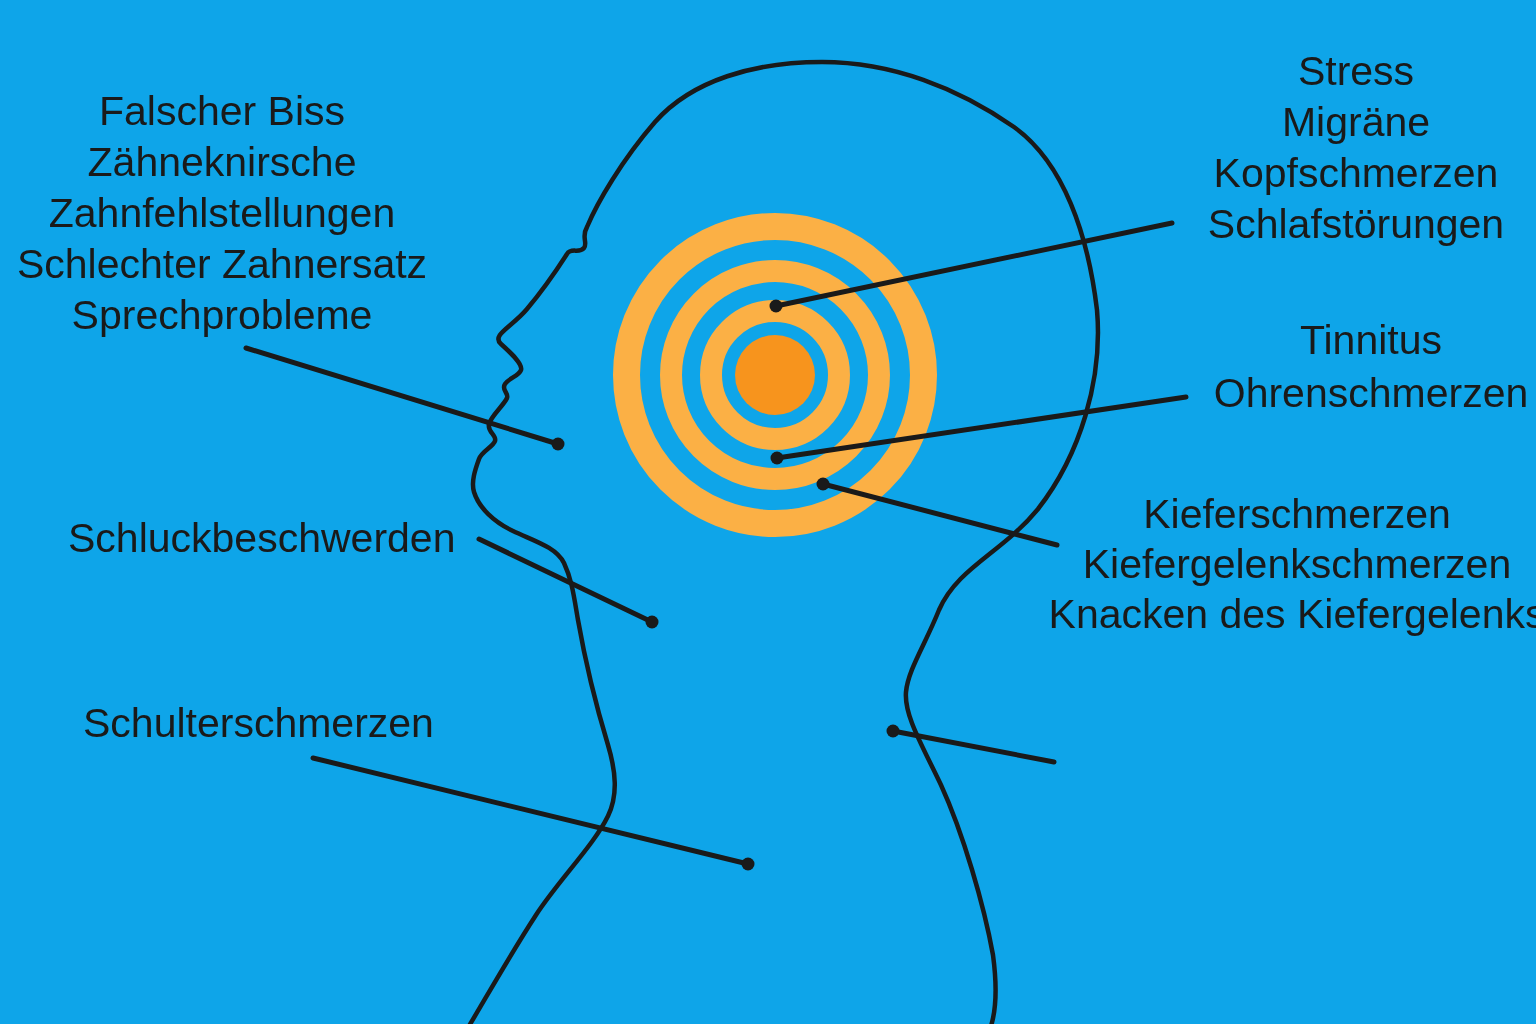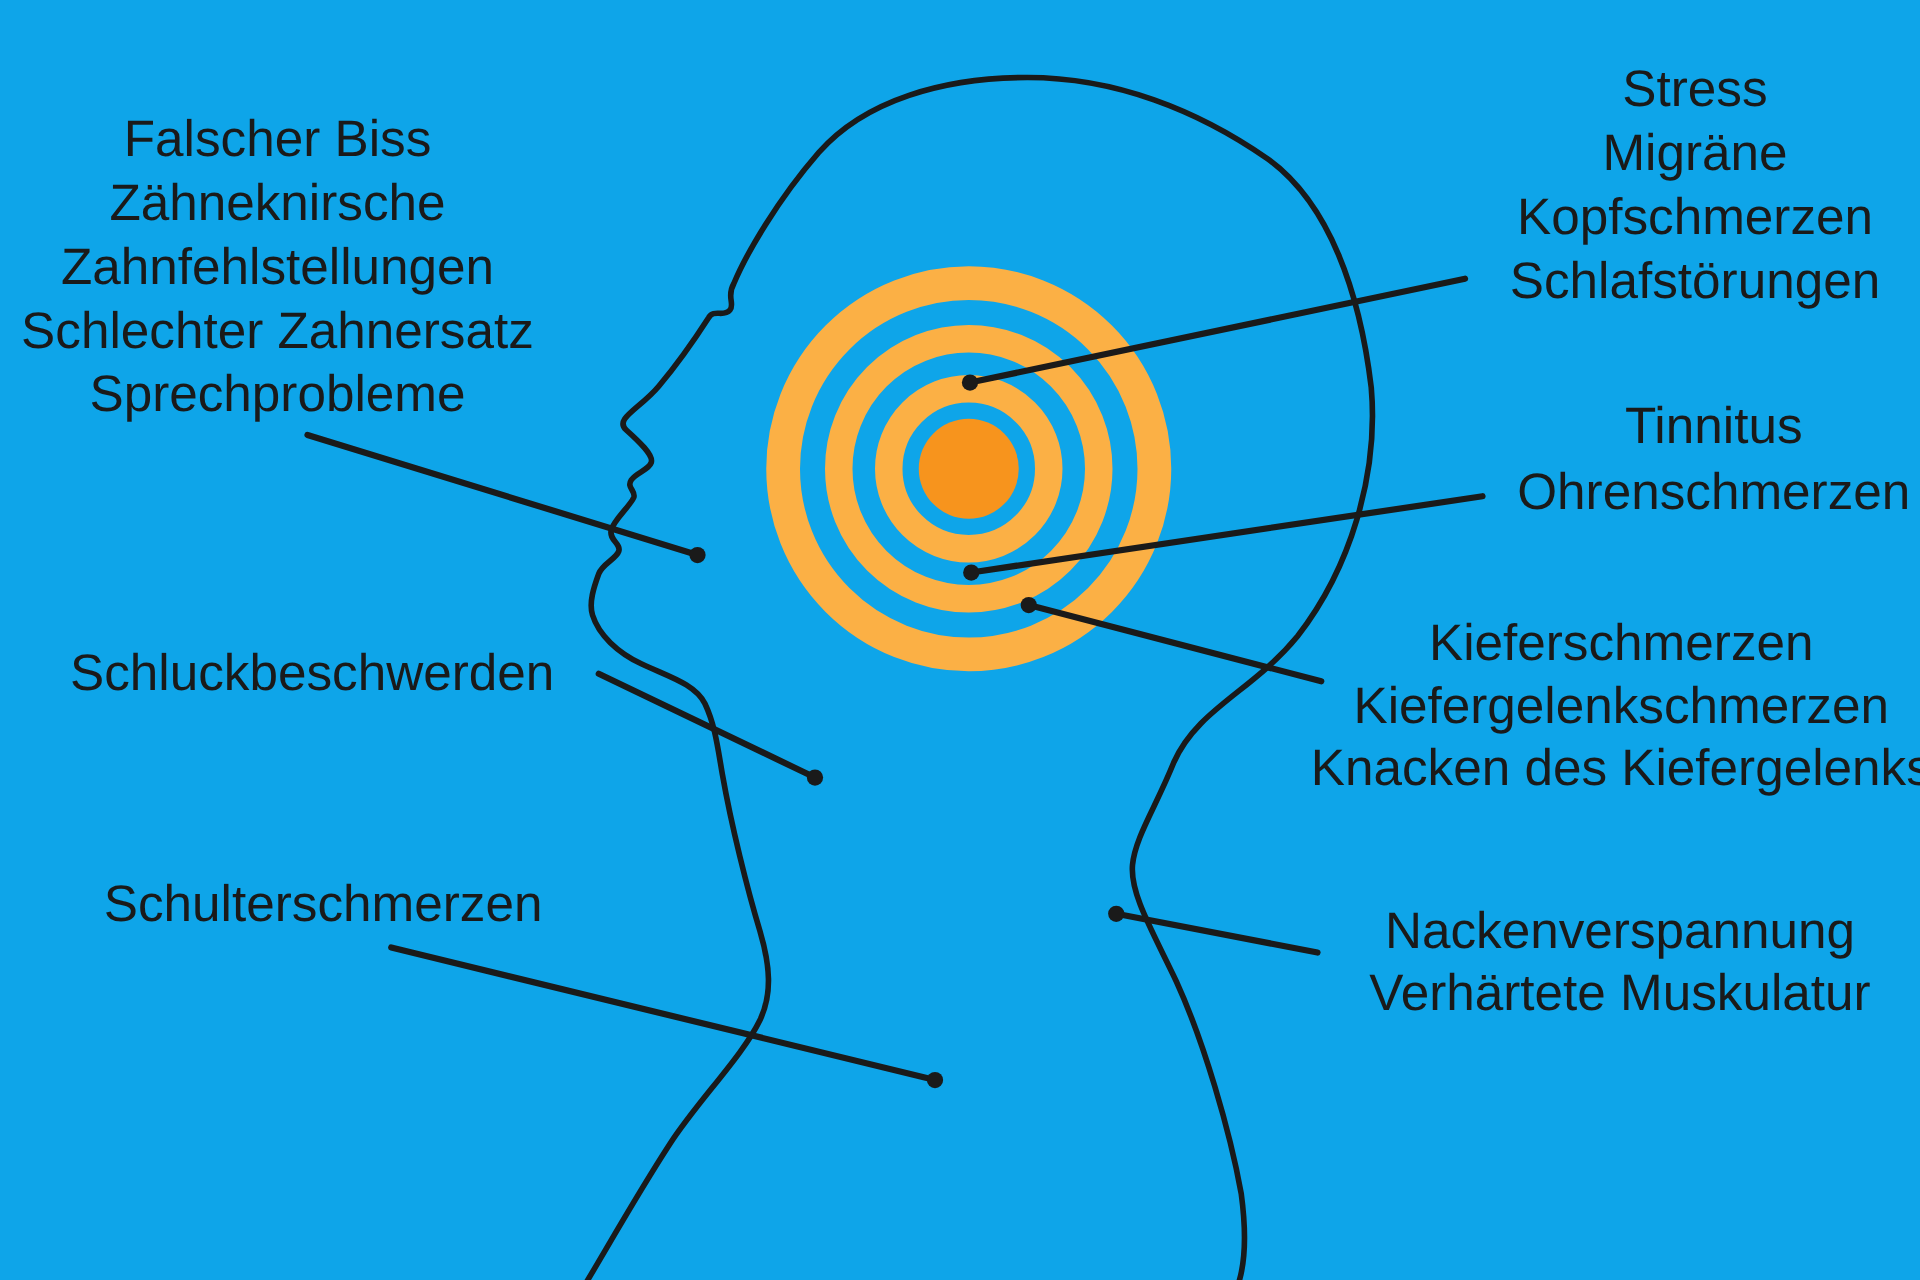--- a/index.html
+++ b/index.html
@@ -28,21 +28,21 @@
     font-size: 41px;
     line-height: 51px;
     color: #1a1a1a;
     white-space: nowrap;
   }
   .centered { text-align: center; }
   .block-dental   { left: -12px;  top: 86px;  width: 468px; }
   .block-head     { left: 1156px; top: 46px;  width: 400px; }
   .block-ear      { left: 1156px; top: 314px; width: 430px; line-height: 53px; }
   .block-jaw      { left: 1017px; top: 489px; width: 560px; line-height: 50px; }
-  .block-swallow  { left: 56px;   top: 513px; }
+  .block-swallow  { left: 68px;   top: 513px; }
   .block-shoulder { left: 83px;   top: 698px; }
   .block-neck     { left: 1076px; top: 719px; width: 440px; line-height: 50px; }
 </style>
 </head>
 <body>
 
 <div id="stage">
 
   <svg id="art" viewBox="0 0 1536 1024" xmlns="http://www.w3.org/2000/svg">
 
@@ -131,18 +131,14 @@
   </div>
 
   <div class="label block-swallow">
     <div>Schluckbeschwerden</div>
   </div>
 
   <div class="label block-shoulder">
     <div>Schulterschmerzen</div>
   </div>
 
-  <div class="label centered block-neck">
-    <div>Nackenverspannung</div>
-    <div>Verhärtete Muskulatur</div>
-  </div>
 
 </div>
 
 </body></html>

